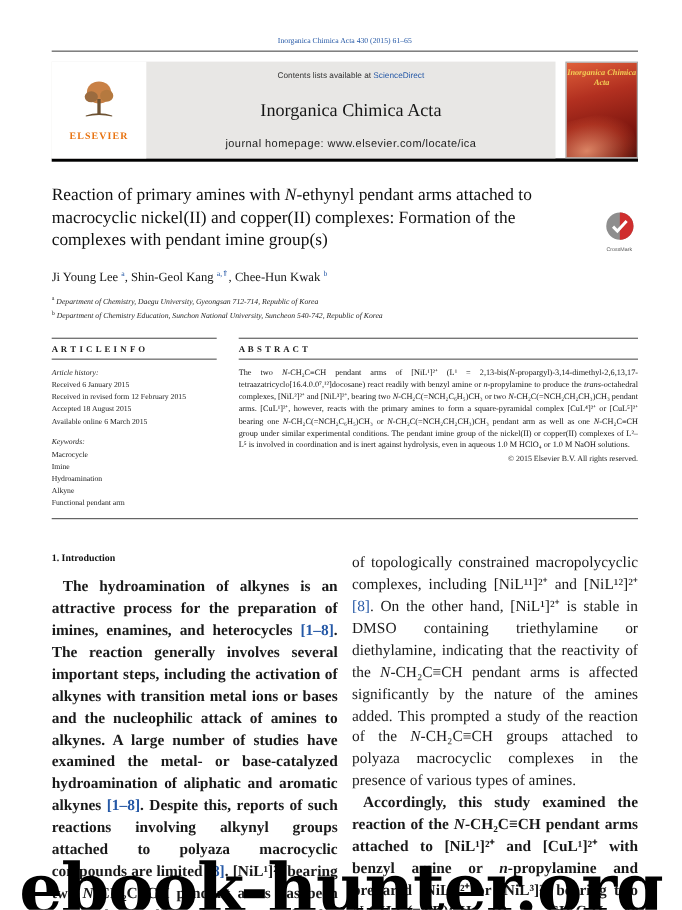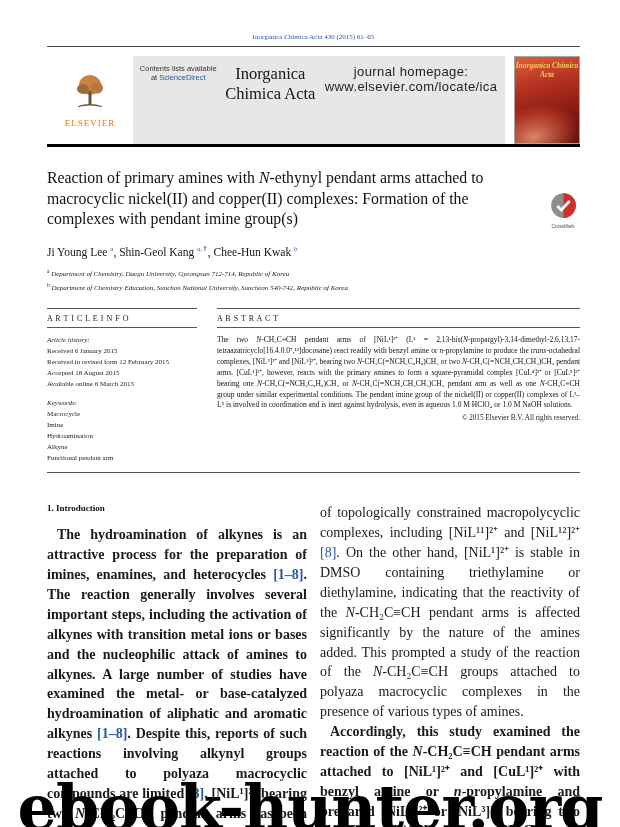--- a/index.html
+++ b/index.html
@@ -12,27 +12,27 @@
 
   
   .journal-ref { font-size:7px; text-align:center; color:#2558a6; margin-bottom:5px; }
   .top-rule { border-top:1px solid #4a4a4a; margin-bottom:9px; }
 
   
   .header-row { display:flex; align-items:stretch; }
   .header-box { flex:1; display:flex; background:#e8e7e5; height:88px; }
   .logo-panel { width:86px; background:#fff; display:flex; flex-direction:column;
                 align-items:center; justify-content:center; gap:3px; }
-  .elsevier-word { font-size:9px; font-weight:normal; letter-spacing:1px; color:#e87311;text-align:center; }
-  .header-center { flex:1; display:flex; flex-direction:row; justify-content:space-between;
+  .elsevier-word { font-size:9px; font-weight:bold; letter-spacing:1px; color:#e87311;text-align:center; }
+  .header-center { flex:1; display:flex; flex-direction:column; justify-content:space-between;
                    text-align:center; padding:8px 4px 7px; }
   .contents-line { font-family:"Liberation Sans", sans-serif; font-size:7.5px; color:#333; }
   .sd-link { color:#2558a6; }
   .journal-title { font-size:16.5px; color:#151515; }
-  .homepage-line { font-family:"Liberation Sans", sans-serif; font-size:13px; letter-spacing:0.4px; color:#222; }
+  .homepage-line { font-family:"Liberation Sans", sans-serif; font-size:10px; letter-spacing:0.4px; color:#222; }
   .cover { width:66px; height:88px; margin-left:9px; border:1px solid #a5a5a5; position:relative; overflow:hidden;
            background:linear-gradient(165deg,#e0603a 0%, #b23020 35%, #7c150e 75%, #55100b 100%); }
   .cover:after { content:""; position:absolute; bottom:-8px; left:-8px; width:70px; height:46px;
            background:radial-gradient(ellipse at 35% 65%, rgba(255,170,130,0.75), rgba(255,110,70,0.25) 55%, transparent 75%);
            transform:rotate(-14deg); }
   .cover-title { font-style:italic; font-weight:bold; font-size:7.5px; color:#f3cf56;
            text-align:center; margin-top:5px; line-height:1.15; position:relative; z-index:2; }
 
   .black-bar { height:3px; background:#000; }
 
@@ -44,21 +44,21 @@
   .authors { margin-top:15px; font-size:11.5px; color:#151515; }
   .authors sup { font-size:7px; color:#2558a6; }
   .affils { margin-top:10px; font-size:7px; font-style:italic; line-height:1.65; color:#222; }
   .affils sup { font-size:5.5px; font-style:normal; }
 
   
   .meta { margin-top:13px; display:flex; gap:20px; border-bottom:1px solid #555; padding-bottom:9px; }
   .info-col { width:150px; flex:none; }
   .abs-col { flex:1; min-width:0; }
   .meta-head { border-top:1px solid #555; border-bottom:1px solid #555; padding:5px 0 4px;
-               font-size:8px; letter-spacing:0.5px; color:#222; }
+               font-size:8px; letter-spacing:0.5px; color:#222;font-weight:bold; }
   .info-body { margin-top:7px; font-size:7px; line-height:1.55; color:#222; }
   .label { font-style:italic; }
   .kw-label { margin-top:9px; }
   .abs-body { margin-top:7px; }
   .abs-text { font-size:7.5px; line-height:1.45; text-align:justify; color:#111; }
   .abs-copy { margin-top:3px; font-size:7.2px; text-align:right; color:#222; }
 
   
   .body-cols { margin-top:30px; display:flex; gap:13px; }
   .col { flex:1; min-width:0; }

